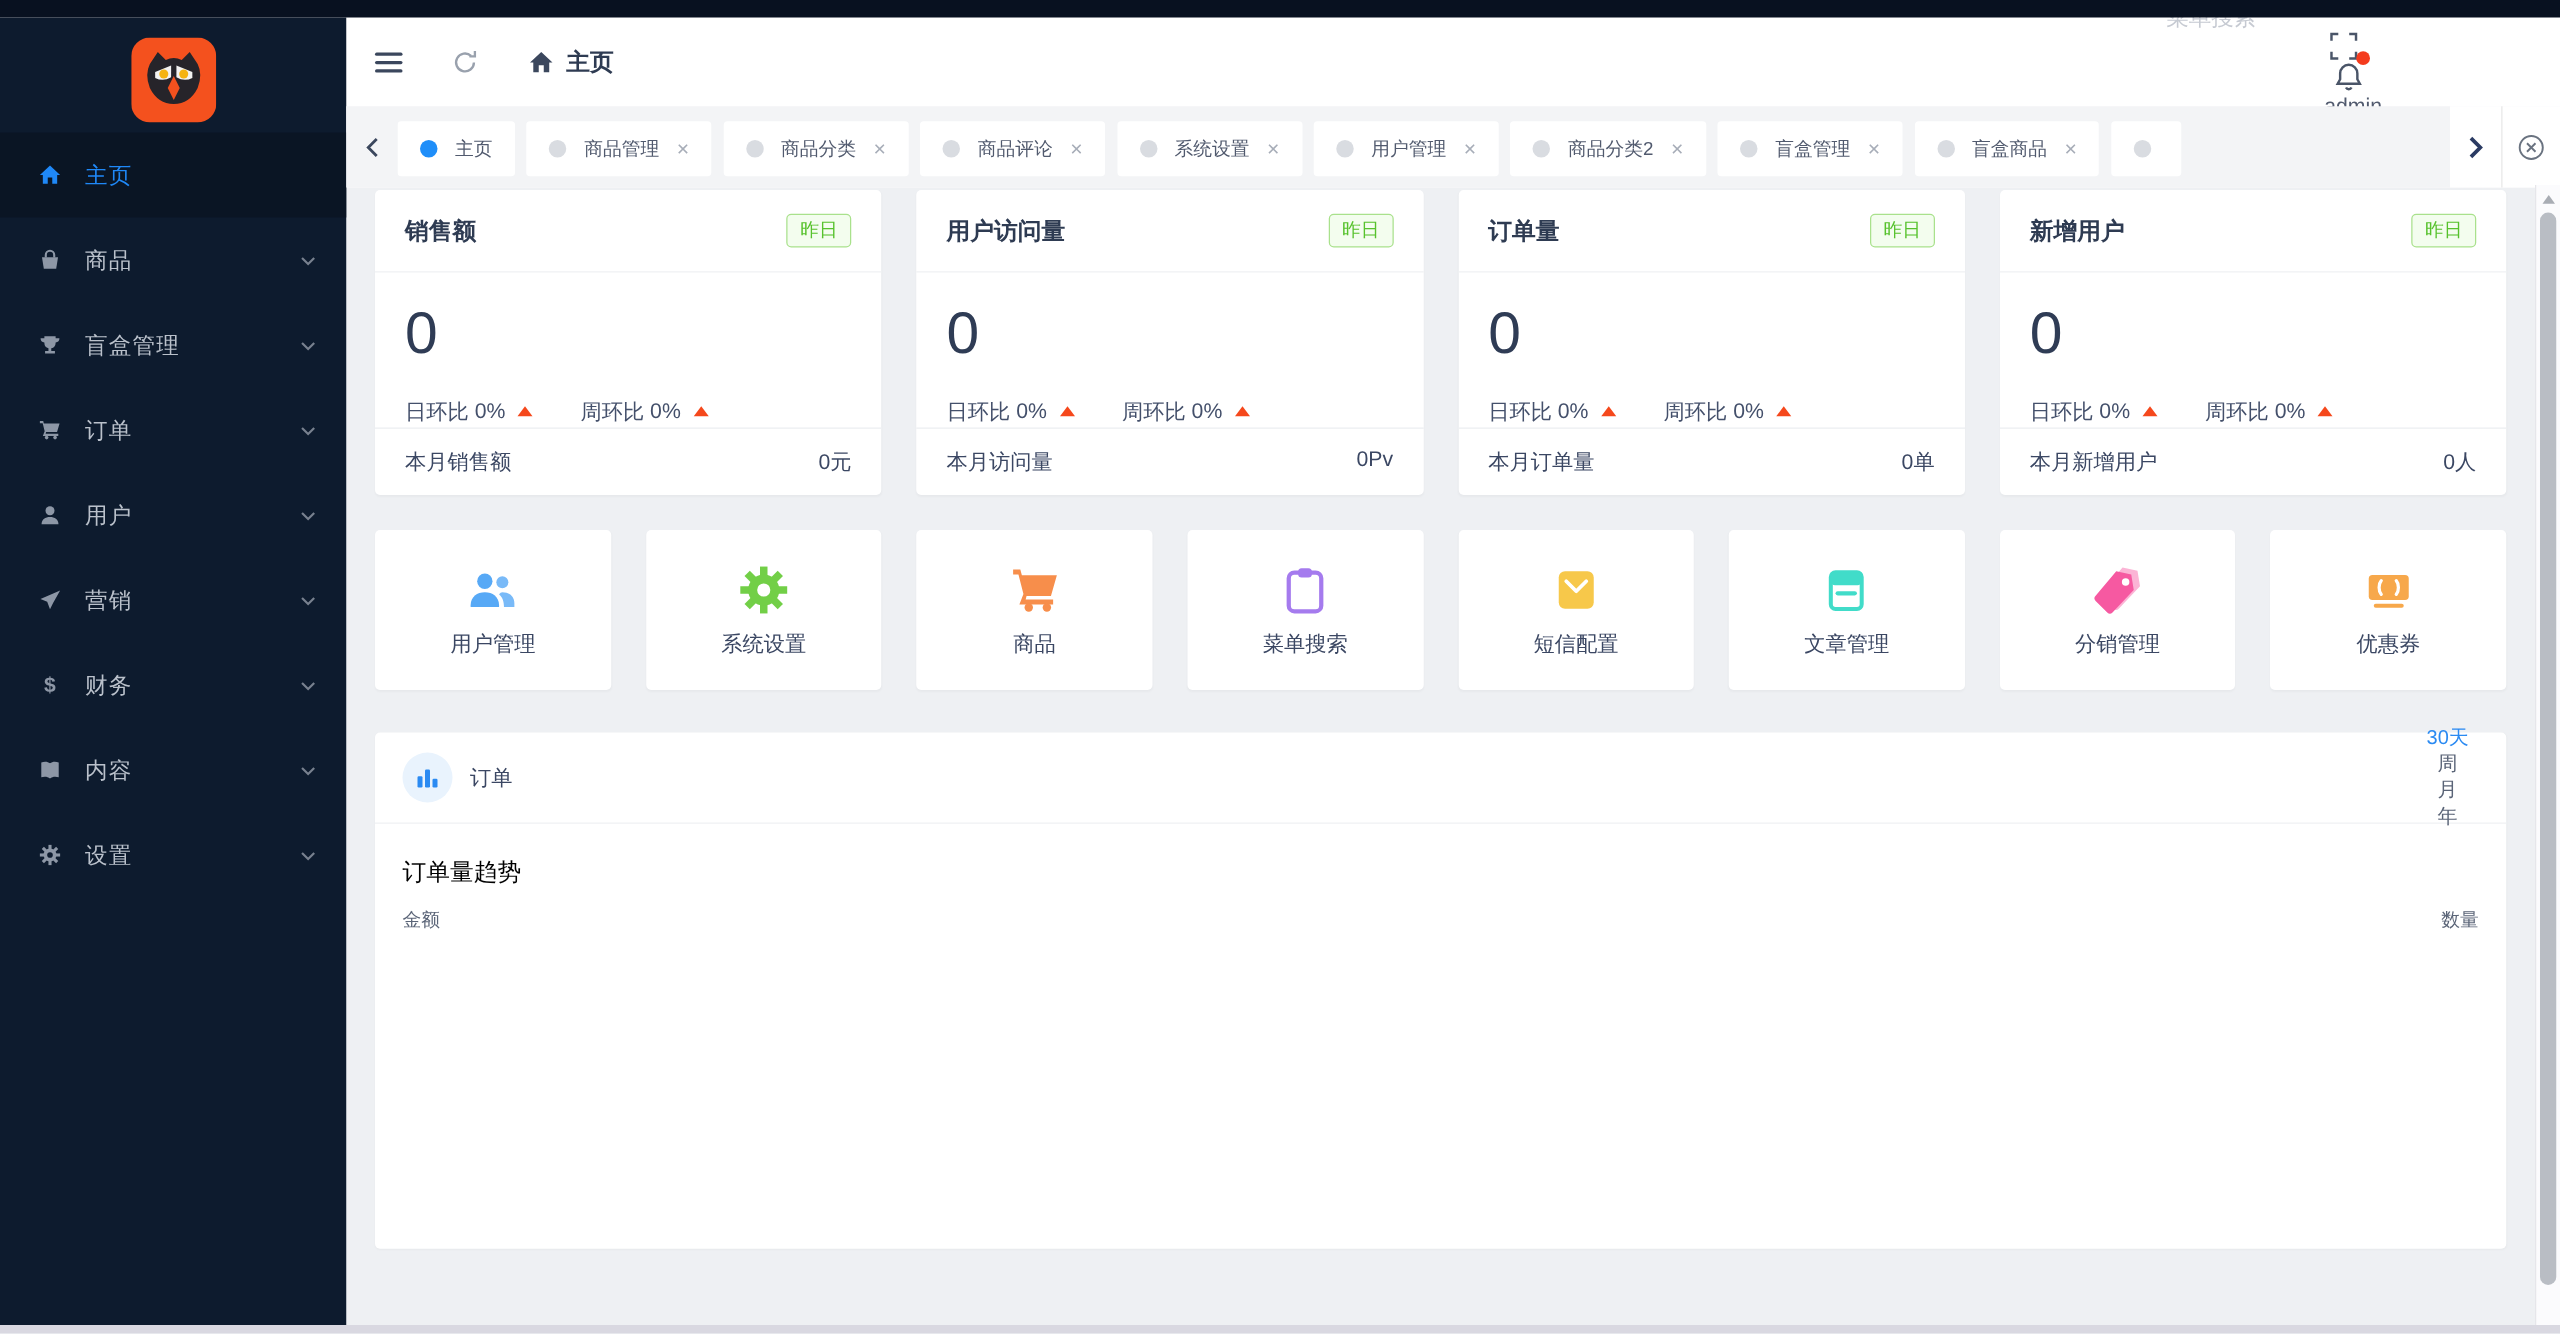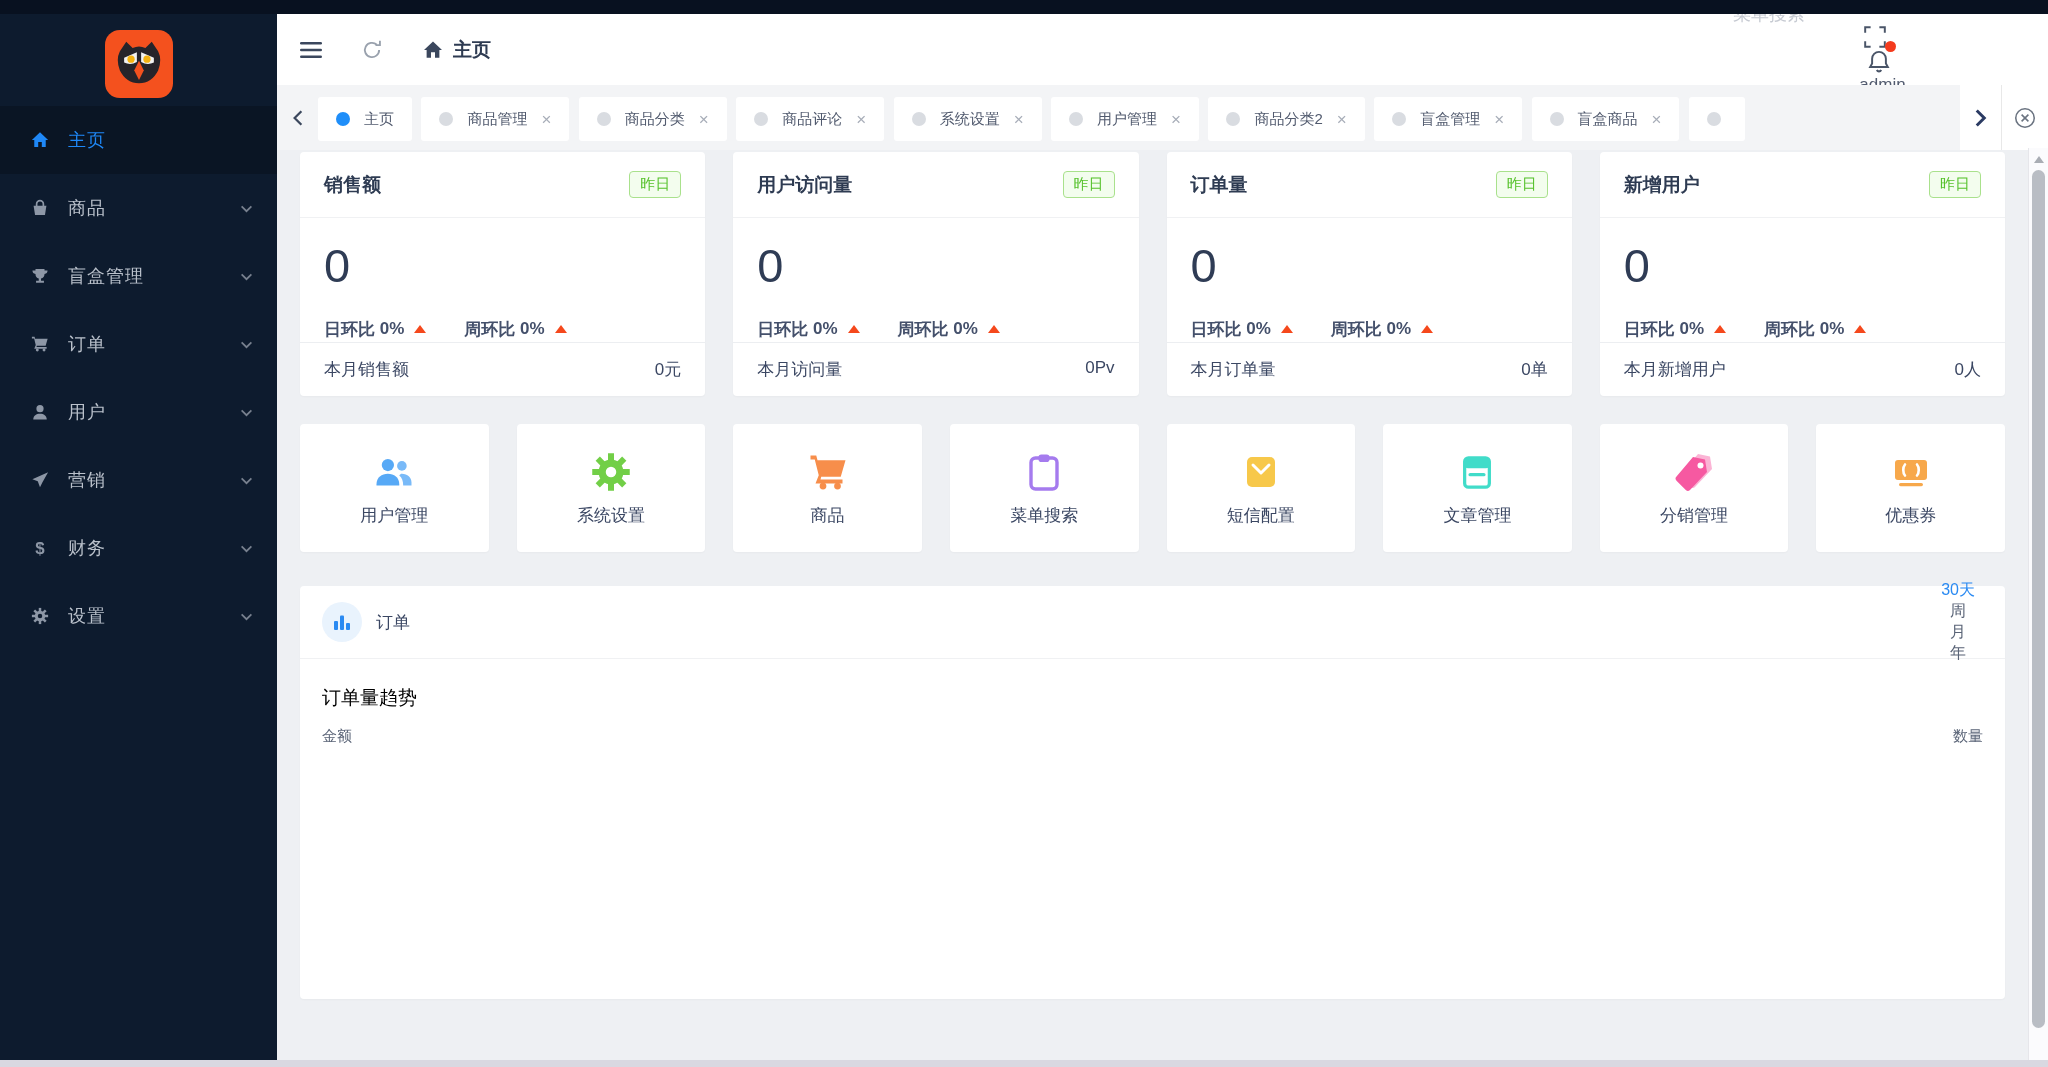--- a/index.html
+++ b/index.html
@@ -51,21 +51,21 @@
   .content { position:absolute; left:277px; top:150px; width:1771px; height:910px; background:#eef0f3; overflow:hidden; padding:2px 0 0 23px; }
   .inner { width:1705px; }
 
   .stat-grid { display:grid; grid-template-columns:repeat(4,1fr); gap:28px; }
   .stat-card { background:#fff; border-radius:4px; height:244px; display:flex; flex-direction:column; box-shadow:0 1px 2px rgba(0,0,0,0.03); }
   .stat-head { height:66px; padding:0 24px; display:flex; align-items:center; justify-content:space-between; border-bottom:1px solid #f0f1f3; }
   .stat-title { font-size:19px; font-weight:bold; color:#2e3b52; }
   .badge { font-size:15px; color:#57c22d; background:#f3fdee; border:1px solid #a9e18c; border-radius:4px; padding:3px 10px; }
   .stat-body { padding:22px 24px 0 24px; }
   .stat-value { font-size:47px; color:#2f3c55; line-height:1.1; }
-  .ratio-row { margin-top:26px; display:flex; align-items:center; font-size:17px; color:#44506b;font-weight:bold; }
+  .ratio-row { margin-top:26px; display:flex; align-items:center; font-size:17px; color:#44506b; }
   .ratio-item { display:flex; align-items:center; }
   .ratio-item + .ratio-item { margin-left:38px;align-items:center; }
   .tri-up { width:0; height:0; border-left:6px solid transparent; border-right:6px solid transparent; border-bottom:8px solid #f5481c; margin-left:10px; }
   .stat-foot { margin-top:auto; border-top:1px solid #eceef1; padding:15px 24px; display:flex; justify-content:space-between; font-size:17px; color:#3b4763; }
 
   .quick-grid { display:grid; grid-template-columns:repeat(8,1fr); gap:28px; margin-top:28px; }
   .quick-card { background:#fff; border-radius:4px; height:128px; display:flex; flex-direction:column; align-items:center; justify-content:center; cursor:pointer; box-shadow:0 1px 2px rgba(0,0,0,0.03); }
   .quick-card .qicon { height:44px; display:flex; align-items:center; }
   .quick-card .qlabel { font-size:17px; color:#3b4763; margin-top:10px; }
 
@@ -170,20 +170,31 @@
           <polyline points="1.5,4 6,8.5 10.5,4" fill="none" stroke="currentColor" stroke-width="1.6"></polyline>
         </svg>
     </div>
     <div class="side-item">
       <span class="sicon">
         <svg viewBox="0 0 16 16" width="18" height="18">
             <text x="8" y="13" font-size="15" font-weight="bold" text-anchor="middle" fill="currentColor">$</text>
           </svg>
       </span>
       <span class="slabel">财务</span>
+      <svg class="chev" viewBox="0 0 12 12">
+          <polyline points="1.5,4 6,8.5 10.5,4" fill="none" stroke="currentColor" stroke-width="1.6"></polyline>
+        </svg>
+    </div>
+    <div class="side-item">
+      <span class="sicon">
+        <svg viewBox="0 0 16 16" width="18" height="18" fill="currentColor">
+            <path d="M8 3.2C6.5 1.9 4 1.7 1.8 2.6V13.2c2-.8 4.6-.6 6.2.8 1.6-1.4 4.2-1.6 6.2-.8V2.6C12 1.7 9.5 1.9 8 3.2z"></path>
+          </svg>
+      </span>
+      <span class="slabel">内容</span>
       <svg class="chev" viewBox="0 0 12 12">
           <polyline points="1.5,4 6,8.5 10.5,4" fill="none" stroke="currentColor" stroke-width="1.6"></polyline>
         </svg>
     </div>
     <div class="side-item">
       <span class="sicon">
         <svg viewBox="0 0 16 16" width="18" height="18">
             <g fill="currentColor">
               <rect x="6.9" y="0.8" width="2.2" height="14.4"></rect>
               <rect x="0.8" y="6.9" width="14.4" height="2.2"></rect>

